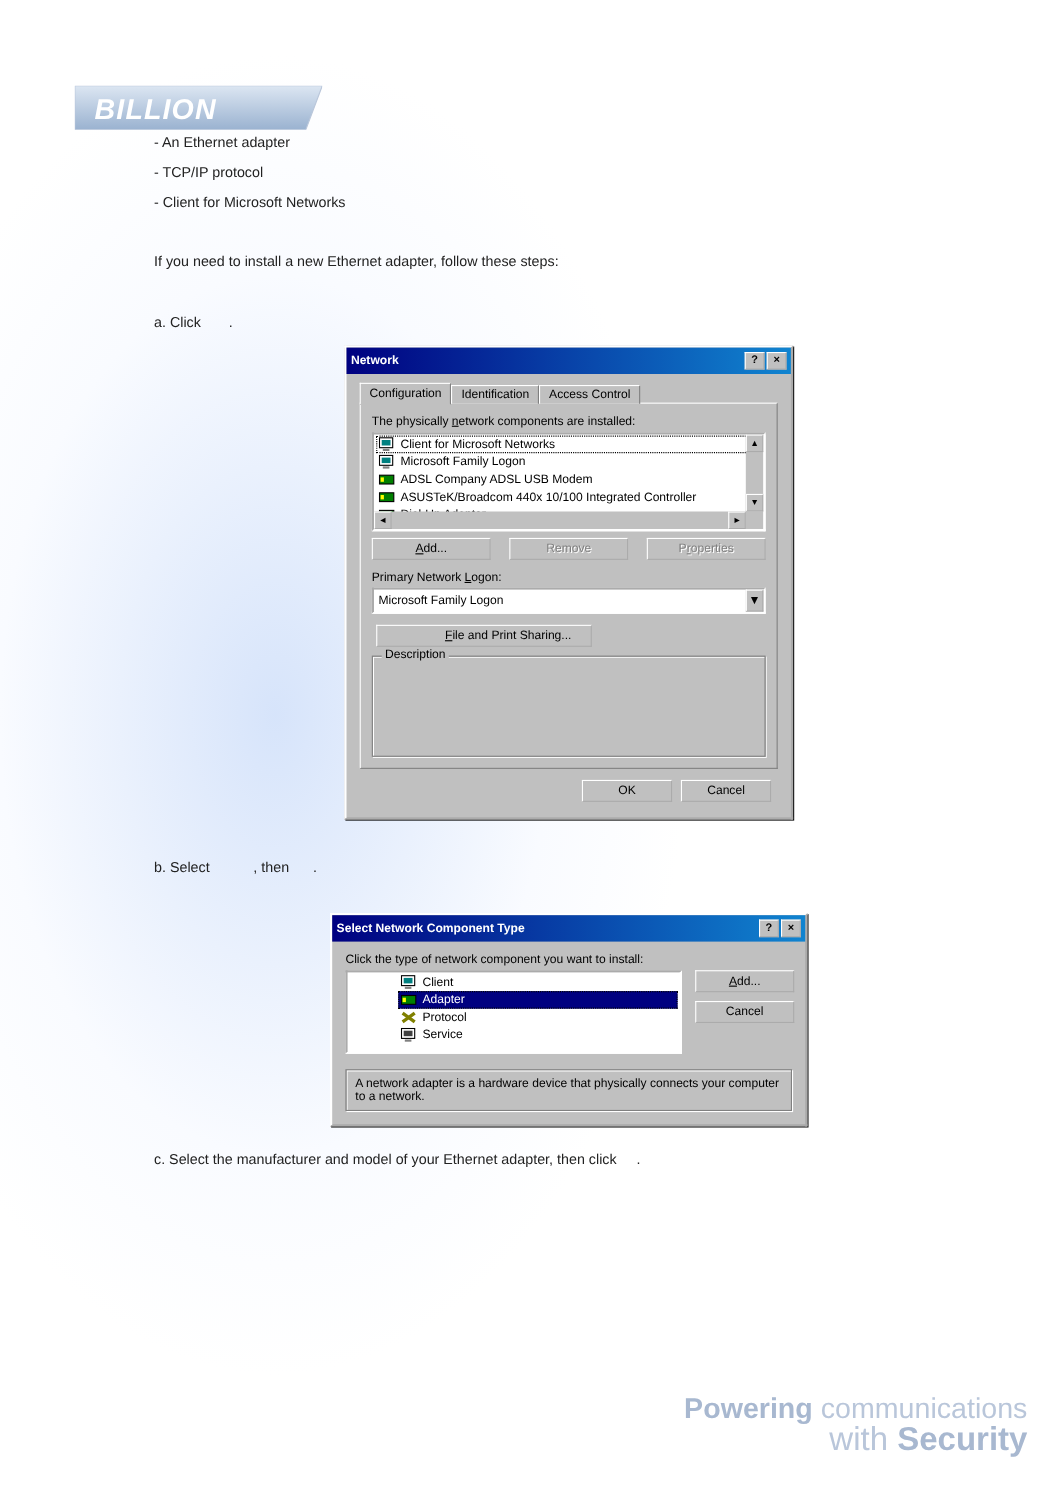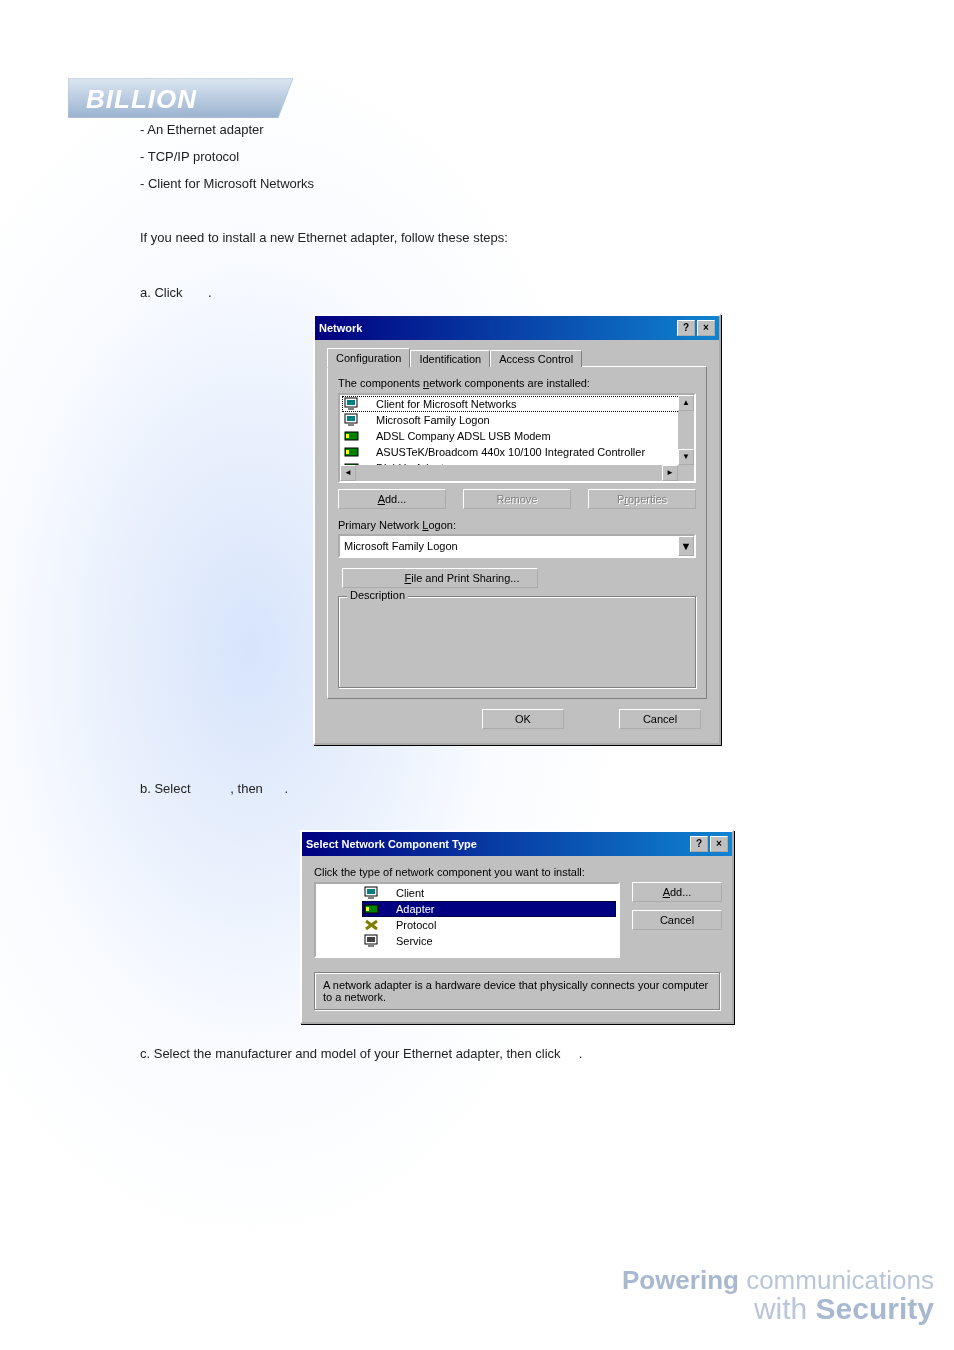--- a/index.html
+++ b/index.html
@@ -143,21 +143,21 @@
     position: relative;
     margin-bottom: 6px;
   }
   .listbox .items {
     padding: 1px 2px;
   }
   .list-item {
     padding: 1px 2px;
     display: flex;
     align-items: center;
-    gap: 16px;
+    gap: 4px;
     white-space: nowrap;
   }
   .list-item.selected {
     border: 1px dotted #000;
     padding: 0px 1px;
   }
   .list-item.highlight {
     background: #000080;
     color: #fff;
   }
@@ -253,21 +253,21 @@
     background: #c0c0c0;
     padding: 0 3px;
   }
 
   .bottom-btns {
     display: flex;
     justify-content: flex-end;
     gap: 8px;
     padding: 10px 6px 2px 0;
   }
-  .bottom-btns .win-btn { width: 80px; margin-left: 47px; }
+  .bottom-btns .win-btn { width: 80px; }
 
   
   .dlg2-body { padding: 10px 12px 12px 12px; }
   .dlg2-row { display:flex; gap:12px; }
   .dlg2 .listbox2 {
     background:#fff; border:2px inset #fff; flex:1; height:72px; overflow:hidden;padding-left:44px;
   }
   .dlg2 .listbox2 .items { padding:1px 2px; }
   .dlg2 .side-btns { display:flex; flex-direction:column; gap:8px; width:88px; }
   .dlg2 .side-btns .win-btn { width:88px; }
@@ -346,21 +346,21 @@
       </div>
       <div class="dialog-body">
         <div class="tabstrip">
           <div class="tab active">Configuration</div>
           <div class="tab inactive">Identification</div>
           <div class="tab inactive">Access Control</div>
         </div>
         <div class="tabpanel">
 
           <div style="margin-bottom:4px;">
-            <span>The components </span><span class="underline-letter">n</span><span>etwork components are installed:</span>
+            <span>The physically </span><span class="underline-letter">n</span><span>etwork components are installed:</span>
           </div>
 
           <div class="listbox">
             <div class="items">
               <div class="list-item selected">
                 <span class="mini-icon icon-monitor">
                   <svg width="16" height="14">
                       <rect x="1" y="1" width="12" height="9" fill="#fff" stroke="#000"></rect>
                       <rect x="3" y="3" width="8" height="5" fill="#008080"></rect>
                       <rect x="4" y="11" width="6" height="2" fill="#808080"></rect>

